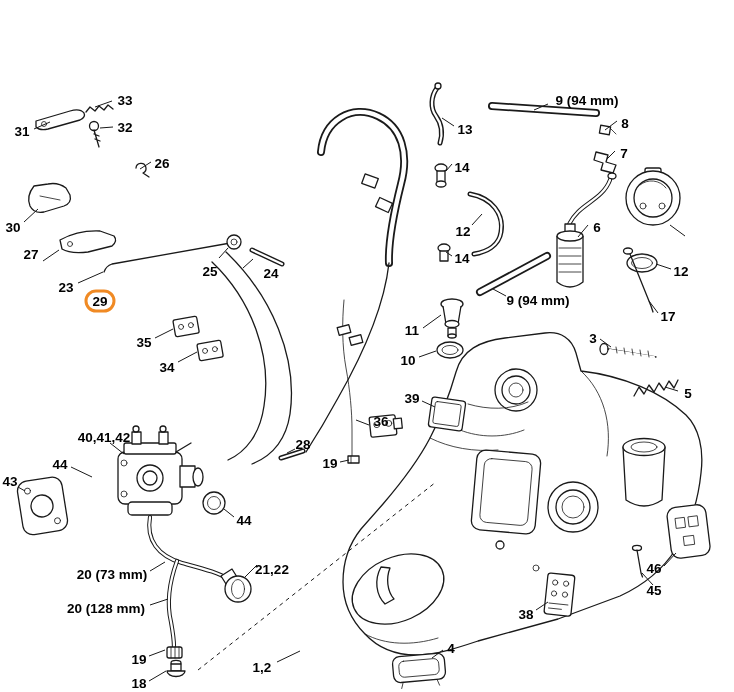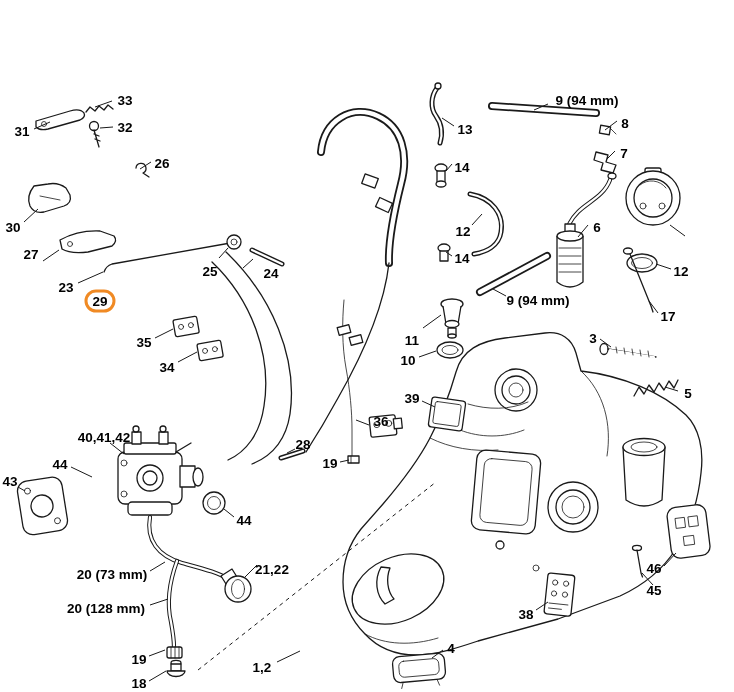--- a/index.html
+++ b/index.html
@@ -337,21 +337,21 @@
       <span class="part-label" style="left: 463px; top: 231px;">12</span>
       <span class="part-label" style="left: 462px; top: 258px;">14</span>
       <span class="part-label" style="left: 587px; top: 100px;">9 (94 mm)</span>
       <span class="part-label" style="left: 625px; top: 123px;">8</span>
       <span class="part-label" style="left: 624px; top: 153px;">7</span>
       <span class="part-label" style="left: 597px; top: 227px;">6</span>
       <span class="part-label" style="left: 695px; top: 238px; margin-left: 48px;">15</span>
       <span class="part-label" style="left: 681px; top: 271px;">12</span>
       <span class="part-label" style="left: 668px; top: 316px;">17</span>
       <span class="part-label" style="left: 538px; top: 300px;">9 (94 mm)</span>
-      <span class="part-label" style="left: 412px; top: 330px; margin-top: 10px;">11</span>
+      <span class="part-label" style="left: 412px; top: 330px;">11</span>
       <span class="part-label" style="left: 408px; top: 360px;">10</span>
       <span class="part-label" style="left: 593px; top: 338px;">3</span>
       <span class="part-label" style="left: 688px; top: 393px;">5</span>
       <span class="part-label" style="left: 345px; top: 421px; margin-left: 36px;">36</span>
       <span class="part-label" style="left: 412px; top: 398px;">39</span>
       <span class="part-label" style="left: 303px; top: 444px; text-align: right;">28</span>
       <span class="part-label" style="left: 330px; top: 463px;">19</span>
       <span class="part-label" style="left: 88px; top: 437px; margin-left: 16px;">40,41,42</span>
       <span class="part-label" style="left: 60px; top: 464px;">44</span>
       <span class="part-label" style="left: 10px; top: 481px;">43</span>

